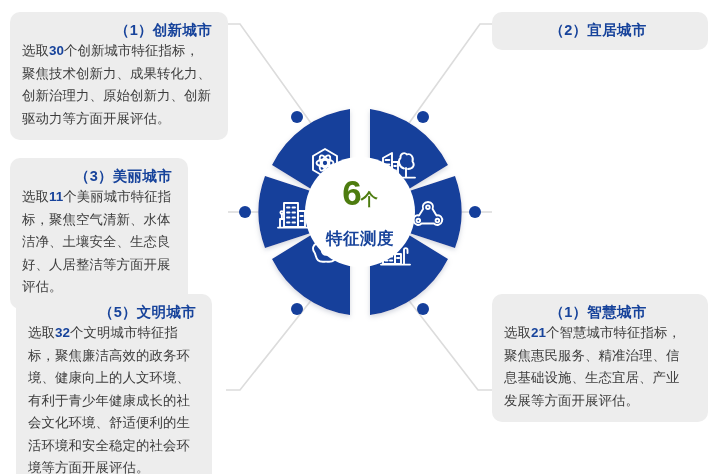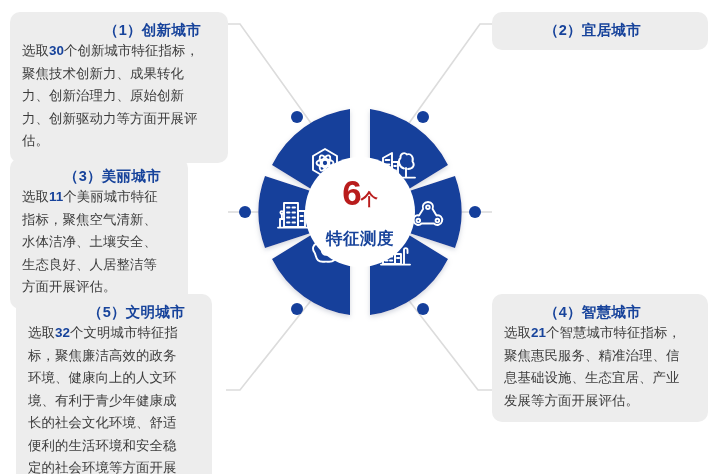--- a/index.html
+++ b/index.html
@@ -32,21 +32,21 @@
     height: 474px;
     pointer-events: none;
   }
 
   
   .card {
     position: absolute;
     background: #ededed;
     border-radius: 10px;
     box-sizing: border-box;
-    padding: 9px 27px 10px 12px;
+    padding: 9px 16px 10px 12px;
   }
   .card-title {
     font-size: 14.5px;
     font-weight: bold;
     color: #17439b;
     line-height: 19px;
     letter-spacing: 0.3px;
     white-space: nowrap;
   }
   .card-body {
@@ -86,21 +86,21 @@
     width: 110px;
     height: 110px;
     border-radius: 50%;
     background: #ffffff;
     display: flex;
     flex-direction: column;
     align-items: center;
     justify-content: center;
   }
   #hub-top {
-    color: #b91c1c;
+    color: #4d7c0f;
     font-weight: bold;
     line-height: 1;
     white-space: nowrap;
   }
   #hub-num { font-size: 35px; letter-spacing: -1px; }
   #hub-unit { font-size: 17px; }
   #hub-sub {
     color: #17439b;
     font-weight: bold;
     font-size: 16.5px;
@@ -259,17 +259,17 @@
     <div class="card-body">选取<b>11</b>个美丽城市特征指标，聚焦空气清新、水体洁净、土壤安全、生态良好、人居整洁等方面开展评估。</div>
   </div>
 
 
   <div class="card left" id="card-5">
     <div class="card-title">（5）文明城市</div>
     <div class="card-body">选取<b>32</b>个文明城市特征指标，聚焦廉洁高效的政务环境、健康向上的人文环境、有利于青少年健康成长的社会文化环境、舒适便利的生活环境和安全稳定的社会环境等方面开展评估。</div>
   </div>
 
   <div class="card right" id="card-6">
-    <div class="card-title">（4）智慧城市</div>
+    <div class="card-title">（1）智慧城市</div>
     <div class="card-body">选取<b>21</b>个智慧城市特征指标，聚焦惠民服务、精准治理、信息基础设施、生态宜居、产业发展等方面开展评估。</div>
   </div>
 
 </div>
 
 </body></html>

